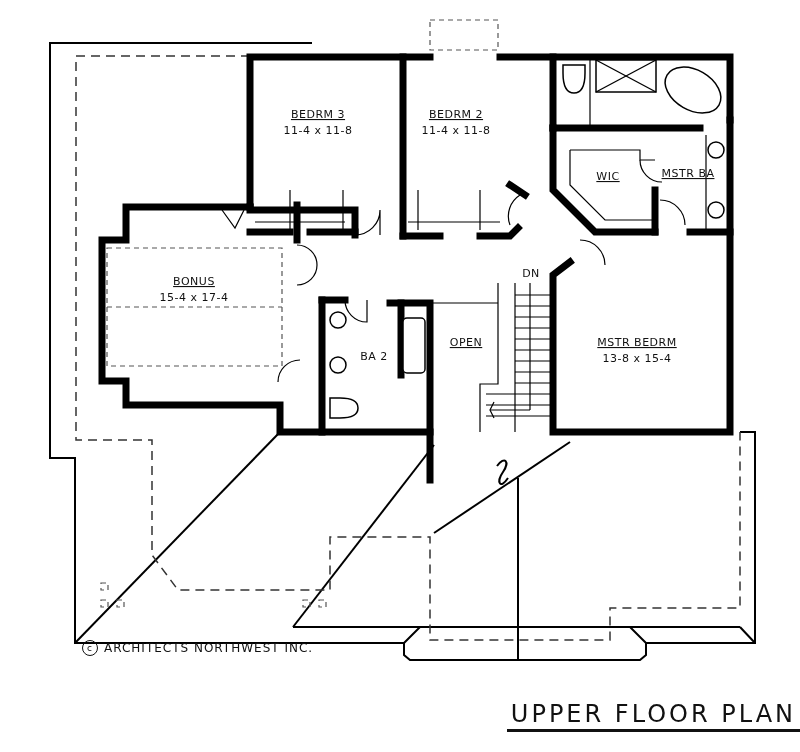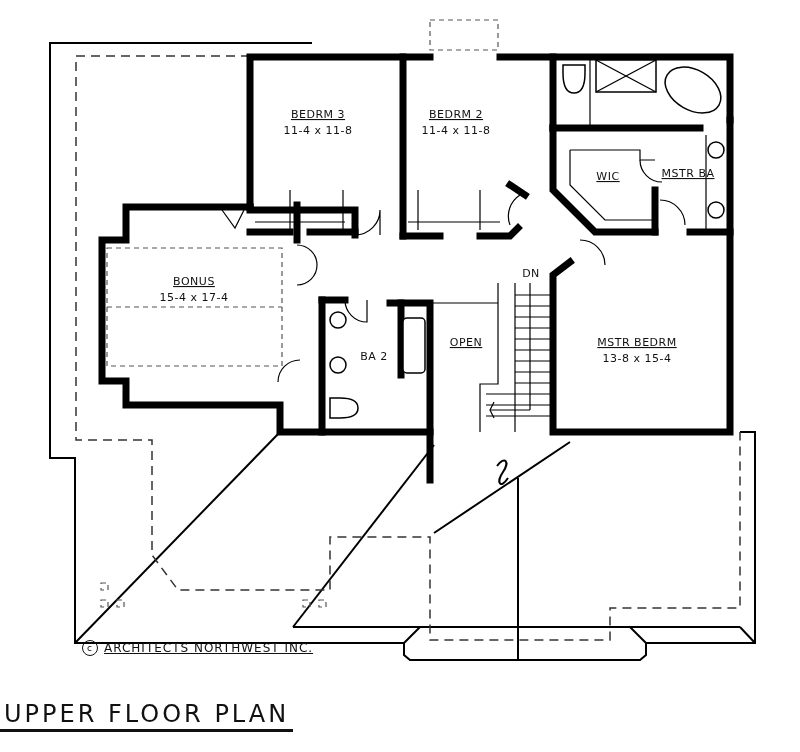--- a/index.html
+++ b/index.html
@@ -10,25 +10,25 @@
   .wall-thin { fill: none; stroke: #000; stroke-width: 2; }
   .hair { fill: none; stroke: #000; stroke-width: 1.2; }
   .dash { fill: none; stroke: #333; stroke-width: 1.5; stroke-dasharray: 9 6; }
   .dash-s { fill: none; stroke: #555; stroke-width: 1.2; stroke-dasharray: 5 4; }
   .fix { fill: #fff; stroke: #000; stroke-width: 1.5; }
   .room-label { font-family: "DejaVu Sans", sans-serif; font-size: 11px; fill: #111;
                 text-anchor: middle; letter-spacing: 0.5px; }
   .room-name { text-decoration: underline; }
   .dim { font-size: 11px; }
   .copyright { position: absolute; left: 82px; top: 640px; font-size: 12px;
-               letter-spacing: 1px; color: #111; font-family: "DejaVu Sans", sans-serif; text-decoration: underline; }
+               letter-spacing: 1px; color: #111; font-family: "DejaVu Sans", sans-serif; }
   .copyright .c { display: inline-block; width: 14px; height: 14px; border: 1.5px solid #111;
                   border-radius: 50%; text-align: center; line-height: 14px; font-size: 9px;
                   margin-right: 6px; vertical-align: middle; }
-  .title { position: absolute; left: 0; width: 800px; top: 700px; text-align: left; }
+  .title { position: absolute; left: 0; width: 800px; top: 700px; text-align: right; }
   .title span { font-family: "DejaVu Sans", sans-serif; font-size: 24px; letter-spacing: 3px;
                 color: #111; border-bottom: 3px solid #111; padding: 0 4px 1px; }
 </style>
 </head>
 <body>
 
 <svg width="800" height="752" viewBox="0 0 800 752">
 
   <g>
     <polyline class="wall-thin" points="312,43 50,43 50,458 75,458 75,643 404,643"></polyline>

